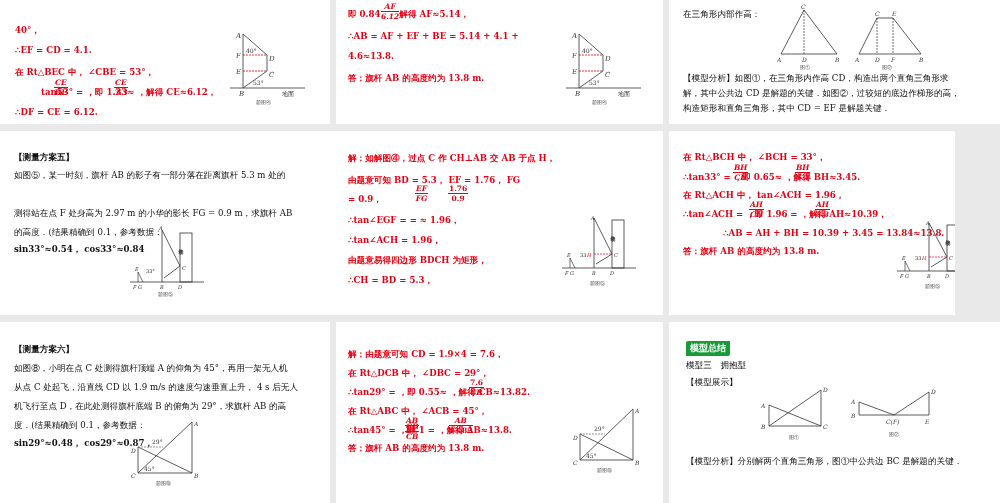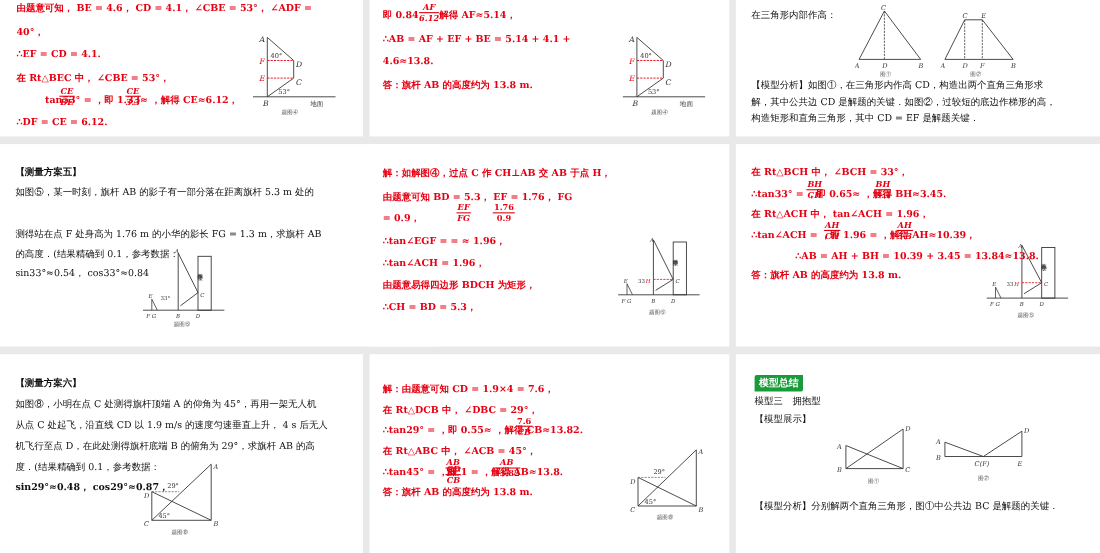--- a/index.html
+++ b/index.html
@@ -14,21 +14,20 @@
   .frac span { display:block; }
   .frac .num { border-bottom:1px solid currentColor; padding:0 1px; }
   .fig { position:absolute; }
   .caption { font-size:5px; fill:#555; }
   .badge { position:absolute; background:#1a9b3a; color:#fff; font-size:9px; font-weight:bold; padding:1px 4px; border-radius:2px 0 2px 0; font-family:"DejaVu Sans",sans-serif; }
 </style>
 </head>
 <body>
 
 <div class="slide" style="left:0;top:0;width:330px;height:124px;">
-  <div class="txt red" style="left:15px;top:2px;">由题意可知， BE = 4.6， CD = 4.1， ∠CBE = 53°， ∠ADF =</div>
   <div class="txt red" style="left:15px;top:24px;">40°，</div>
   <div class="txt red" style="left:15px;top:44px;">∴EF = CD = 4.1.</div>
   <div class="txt red" style="left:15px;top:66px;">在 Rt△BEC 中， ∠CBE = 53°，</div>
   <div class="txt red" style="left:15px;top:86px;padding-left:26px;">tan53° =        ，即 1.33≈        ，解得 CE≈6.12，</div>
   <div class="txt red" style="left:15px;top:106px;">∴DF = CE = 6.12.</div>
   <div class="txt red" style="left:52px;top:78px;"><span class="frac i"><span class="num">CE</span><span>BE</span></span></div>
   <div class="txt red" style="left:112px;top:78px;"><span class="frac i"><span class="num">CE</span><span>3.3</span></span></div>
   <svg class="fig" style="left:230px;top:28px;" width="80" height="80" viewBox="0 0 80 80">
     <line x1="0" y1="60" x2="75" y2="60" stroke="#333" stroke-width="0.8"></line>
     <line x1="13" y1="6" x2="13" y2="60" stroke="#333" stroke-width="0.8"></line>
@@ -101,23 +100,23 @@
     <text x="27" y="61" class="caption">图②</text>
   </svg>
   <div class="txt blk" style="left:14px;top:72px;">【模型分析】如图①，在三角形内作高 CD，构造出两个直角三角形求</div>
   <div class="txt blk" style="left:14px;top:87px;">解，其中公共边 CD 是解题的关键．如图②，过较短的底边作梯形的高，</div>
   <div class="txt blk" style="left:14px;top:102px;">构造矩形和直角三角形，其中 CD = EF 是解题关键．</div>
 </div>
 
 <div class="slide" style="left:0;top:131px;width:398px;height:184px;">
   <div class="txt blk" style="left:14px;top:20px;font-weight:bold;">【测量方案五】</div>
   <div class="txt blk" style="left:14px;top:38px;">如图⑤，某一时刻，旗杆 AB 的影子有一部分落在距离旗杆 5.3 m 处的</div>
-  <div class="txt blk" style="left:14px;top:76px;">测得站在点 F 处身高为 1.76 m 的小华的影长 FG = 1.3 m，求旗杆 AB</div>
+  <div class="txt blk" style="left:14px;top:76px;">测得站在点 F 处身高为 2.97 m 的小华的影长 FG = 0.9 m，求旗杆 AB</div>
   <div class="txt blk" style="left:14px;top:95px;">的高度．(结果精确到 0.1，参考数据：</div>
-  <div class="txt blk" style="left:14px;top:112px;font-weight:normal;">sin33°≈0.54， cos33°≈0.84</div>
+  <div class="txt blk" style="left:14px;top:112px;font-weight:bold;">sin33°≈0.54， cos33°≈0.84</div>
   <svg class="fig" style="left:128px;top:95px;" width="80" height="72" viewBox="0 0 80 72">
     <line x1="2" y1="56" x2="76" y2="56" stroke="#333" stroke-width="0.8"></line>
     <line x1="34" y1="4" x2="34" y2="56" stroke="#333" stroke-width="0.8"></line>
     <rect x="52" y="7" width="12" height="49" fill="none" stroke="#333" stroke-width="0.8"></rect>
     <line x1="34" y1="4" x2="52" y2="40" stroke="#333" stroke-width="0.8"></line>
     <line x1="36" y1="52" x2="52" y2="40" stroke="#333" stroke-width="0.8"></line>
     <line x1="10" y1="46" x2="10" y2="56" stroke="#333" stroke-width="0.7"></line>
     <line x1="10" y1="46" x2="15" y2="56" stroke="#333" stroke-width="0.7"></line>
     <text x="31" y="4" font-size="5" font-style="italic" fill="#333">A</text>
     <text x="53" y="19" font-size="5" fill="#333" writing-mode="tb">教学楼</text>
@@ -156,21 +155,21 @@
     <text x="7" y="41" font-size="5" font-style="italic" fill="#333">E</text>
     <text x="20" y="41" font-size="5" fill="#333">33</text>
     <text x="27" y="41" font-size="5" font-style="italic" fill="#e60012">H</text>
     <text x="5" y="59" font-size="5" font-style="italic" fill="#333">F G</text>
     <text x="32" y="59" font-size="5" font-style="italic" fill="#333">B</text>
     <text x="50" y="59" font-size="5" font-style="italic" fill="#333">D</text>
     <text x="30" y="69" class="caption">题图⑤</text>
   </svg>
 </div>
 
-<div class="slide" style="left:669px;top:131px;width:331px;height:184px;">
+<div class="slide" style="left:669px;top:131px;width:286px;height:184px;">
   <div class="txt red" style="left:14px;top:20px;">在 Rt△BCH 中， ∠BCH = 33°，</div>
   <div class="txt red" style="left:14px;top:40px;">∴tan33° =          ，即 0.65≈          ，解得 BH≈3.45.</div>
   <div class="txt red" style="left:62px;top:32px;"><span class="frac i"><span class="num">BH</span><span>CH</span></span></div>
   <div class="txt red" style="left:124px;top:32px;"><span class="frac i"><span class="num">BH</span><span>5.3</span></span></div>
   <div class="txt red" style="left:14px;top:58px;">在 Rt△ACH 中， tan∠ACH = 1.96，</div>
   <div class="txt red" style="left:14px;top:77px;">∴tan∠ACH =          ，即 1.96 =          ，解得 AH≈10.39，</div>
   <div class="txt red" style="left:78px;top:69px;"><span class="frac i"><span class="num">AH</span><span>CH</span></span></div>
   <div class="txt red" style="left:144px;top:69px;"><span class="frac i"><span class="num">AH</span><span>5.3</span></span></div>
   <div class="txt red" style="left:14px;top:96px;margin-left:40px;">∴AB = AH + BH = 10.39 + 3.45 = 13.84≈13.8.</div>
   <div class="txt red" style="left:14px;top:114px;">答：旗杆 AB 的高度约为 13.8 m.</div>

